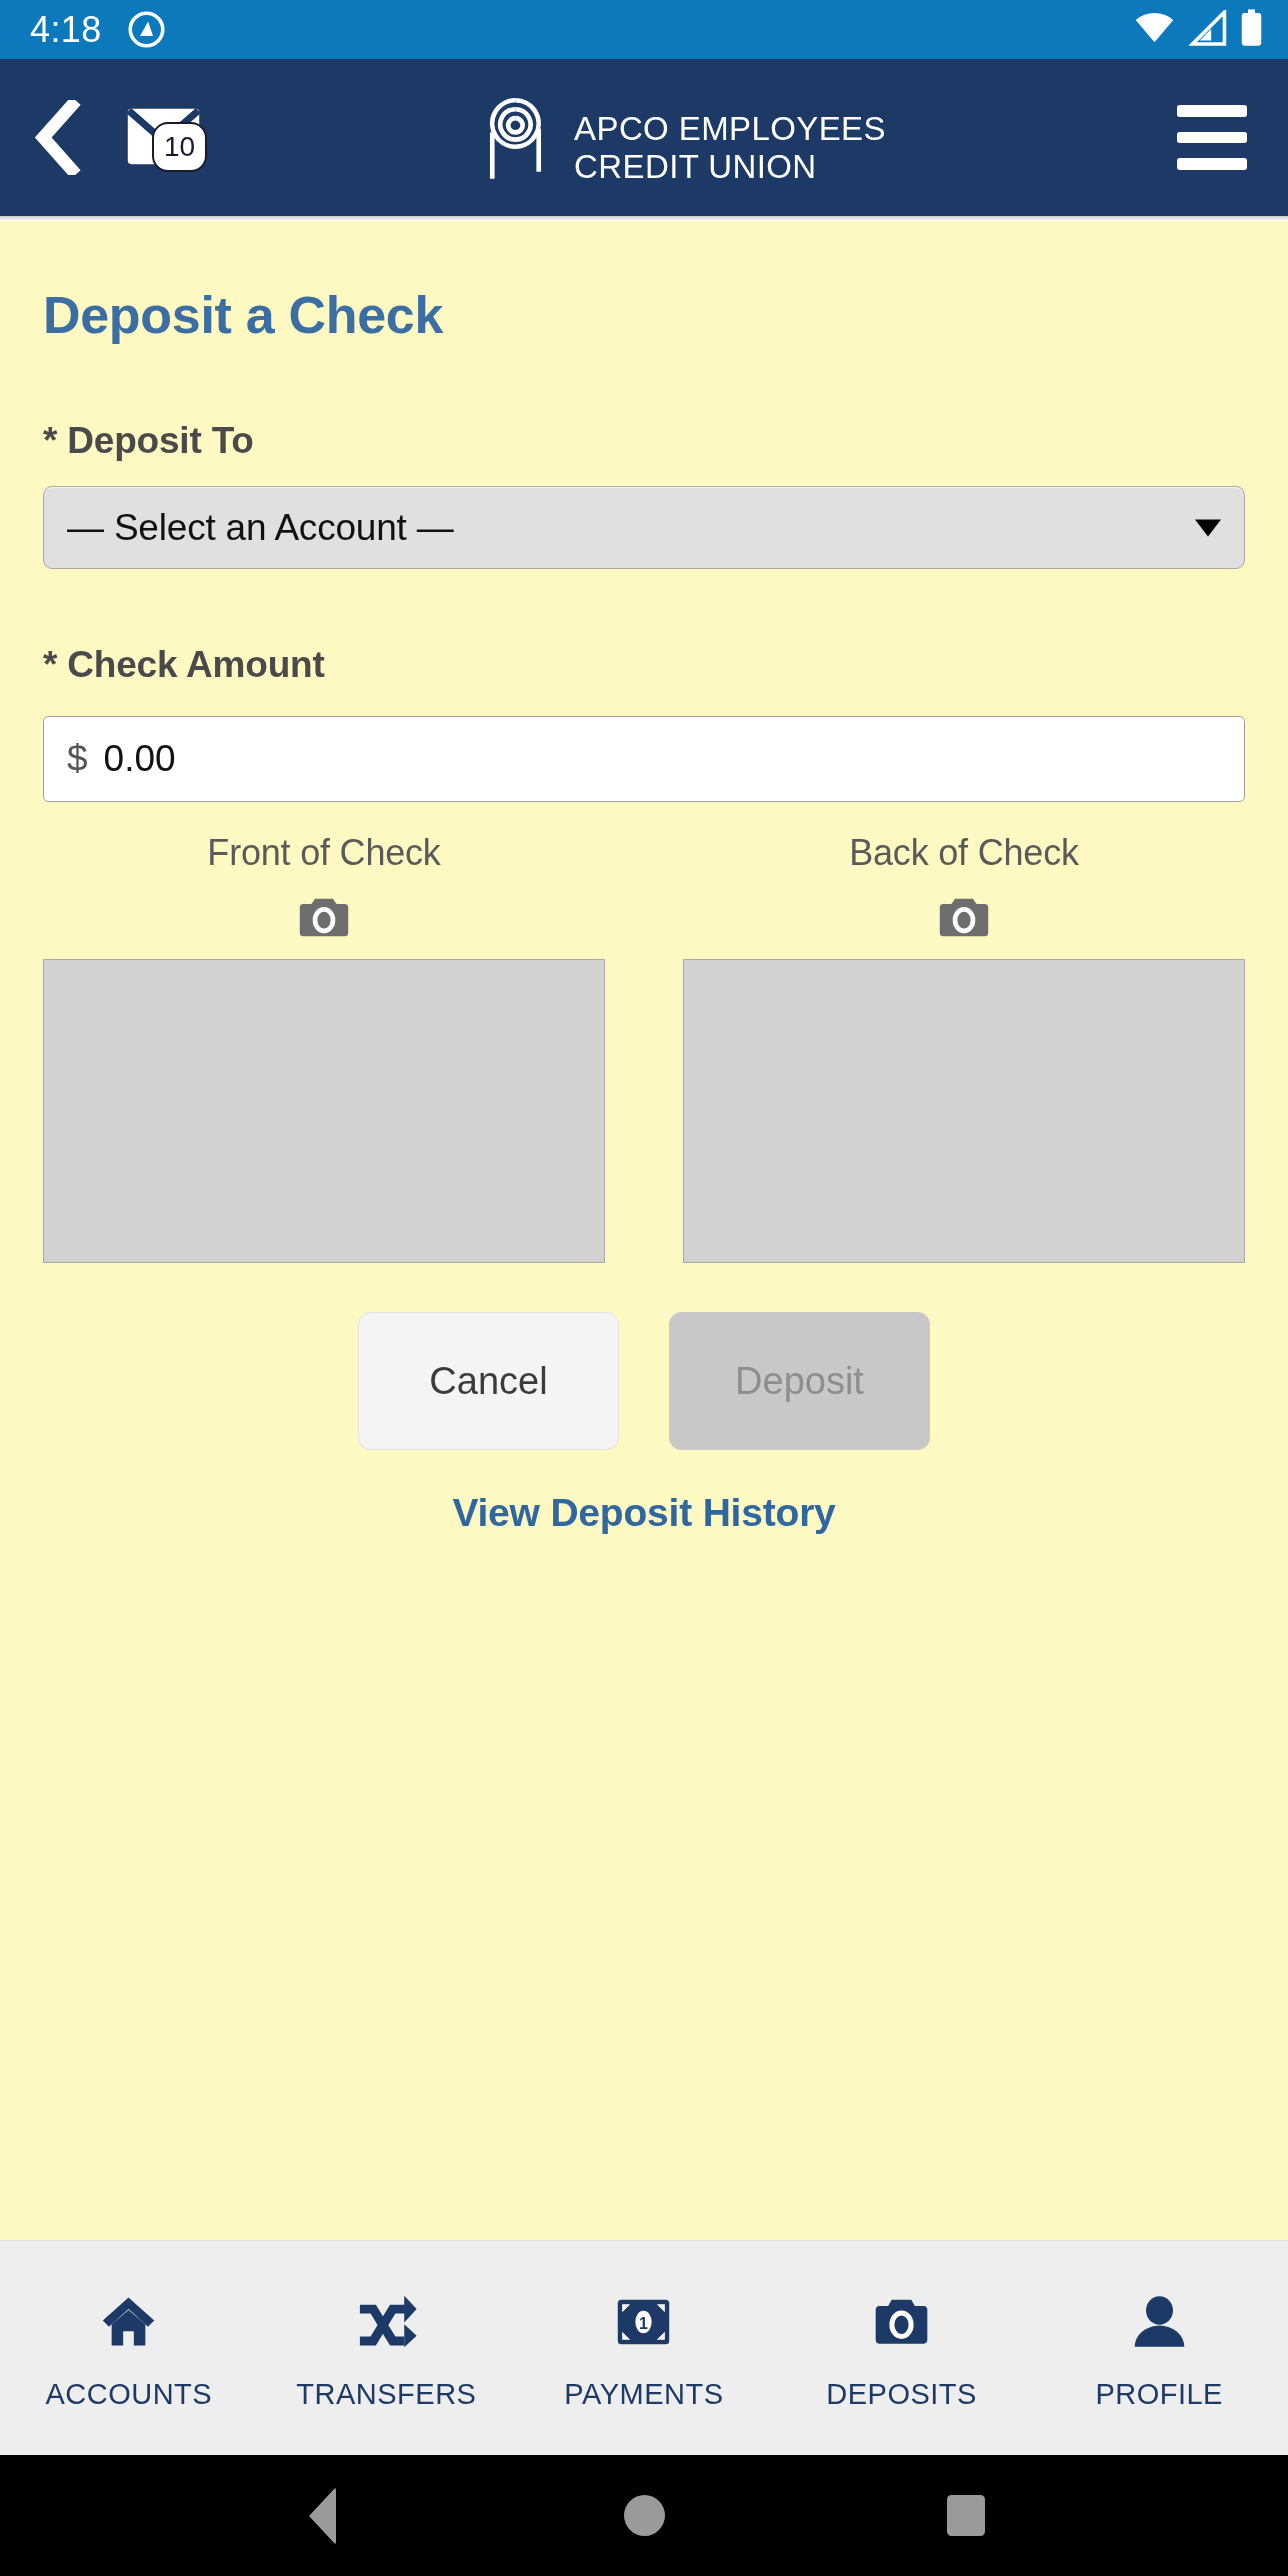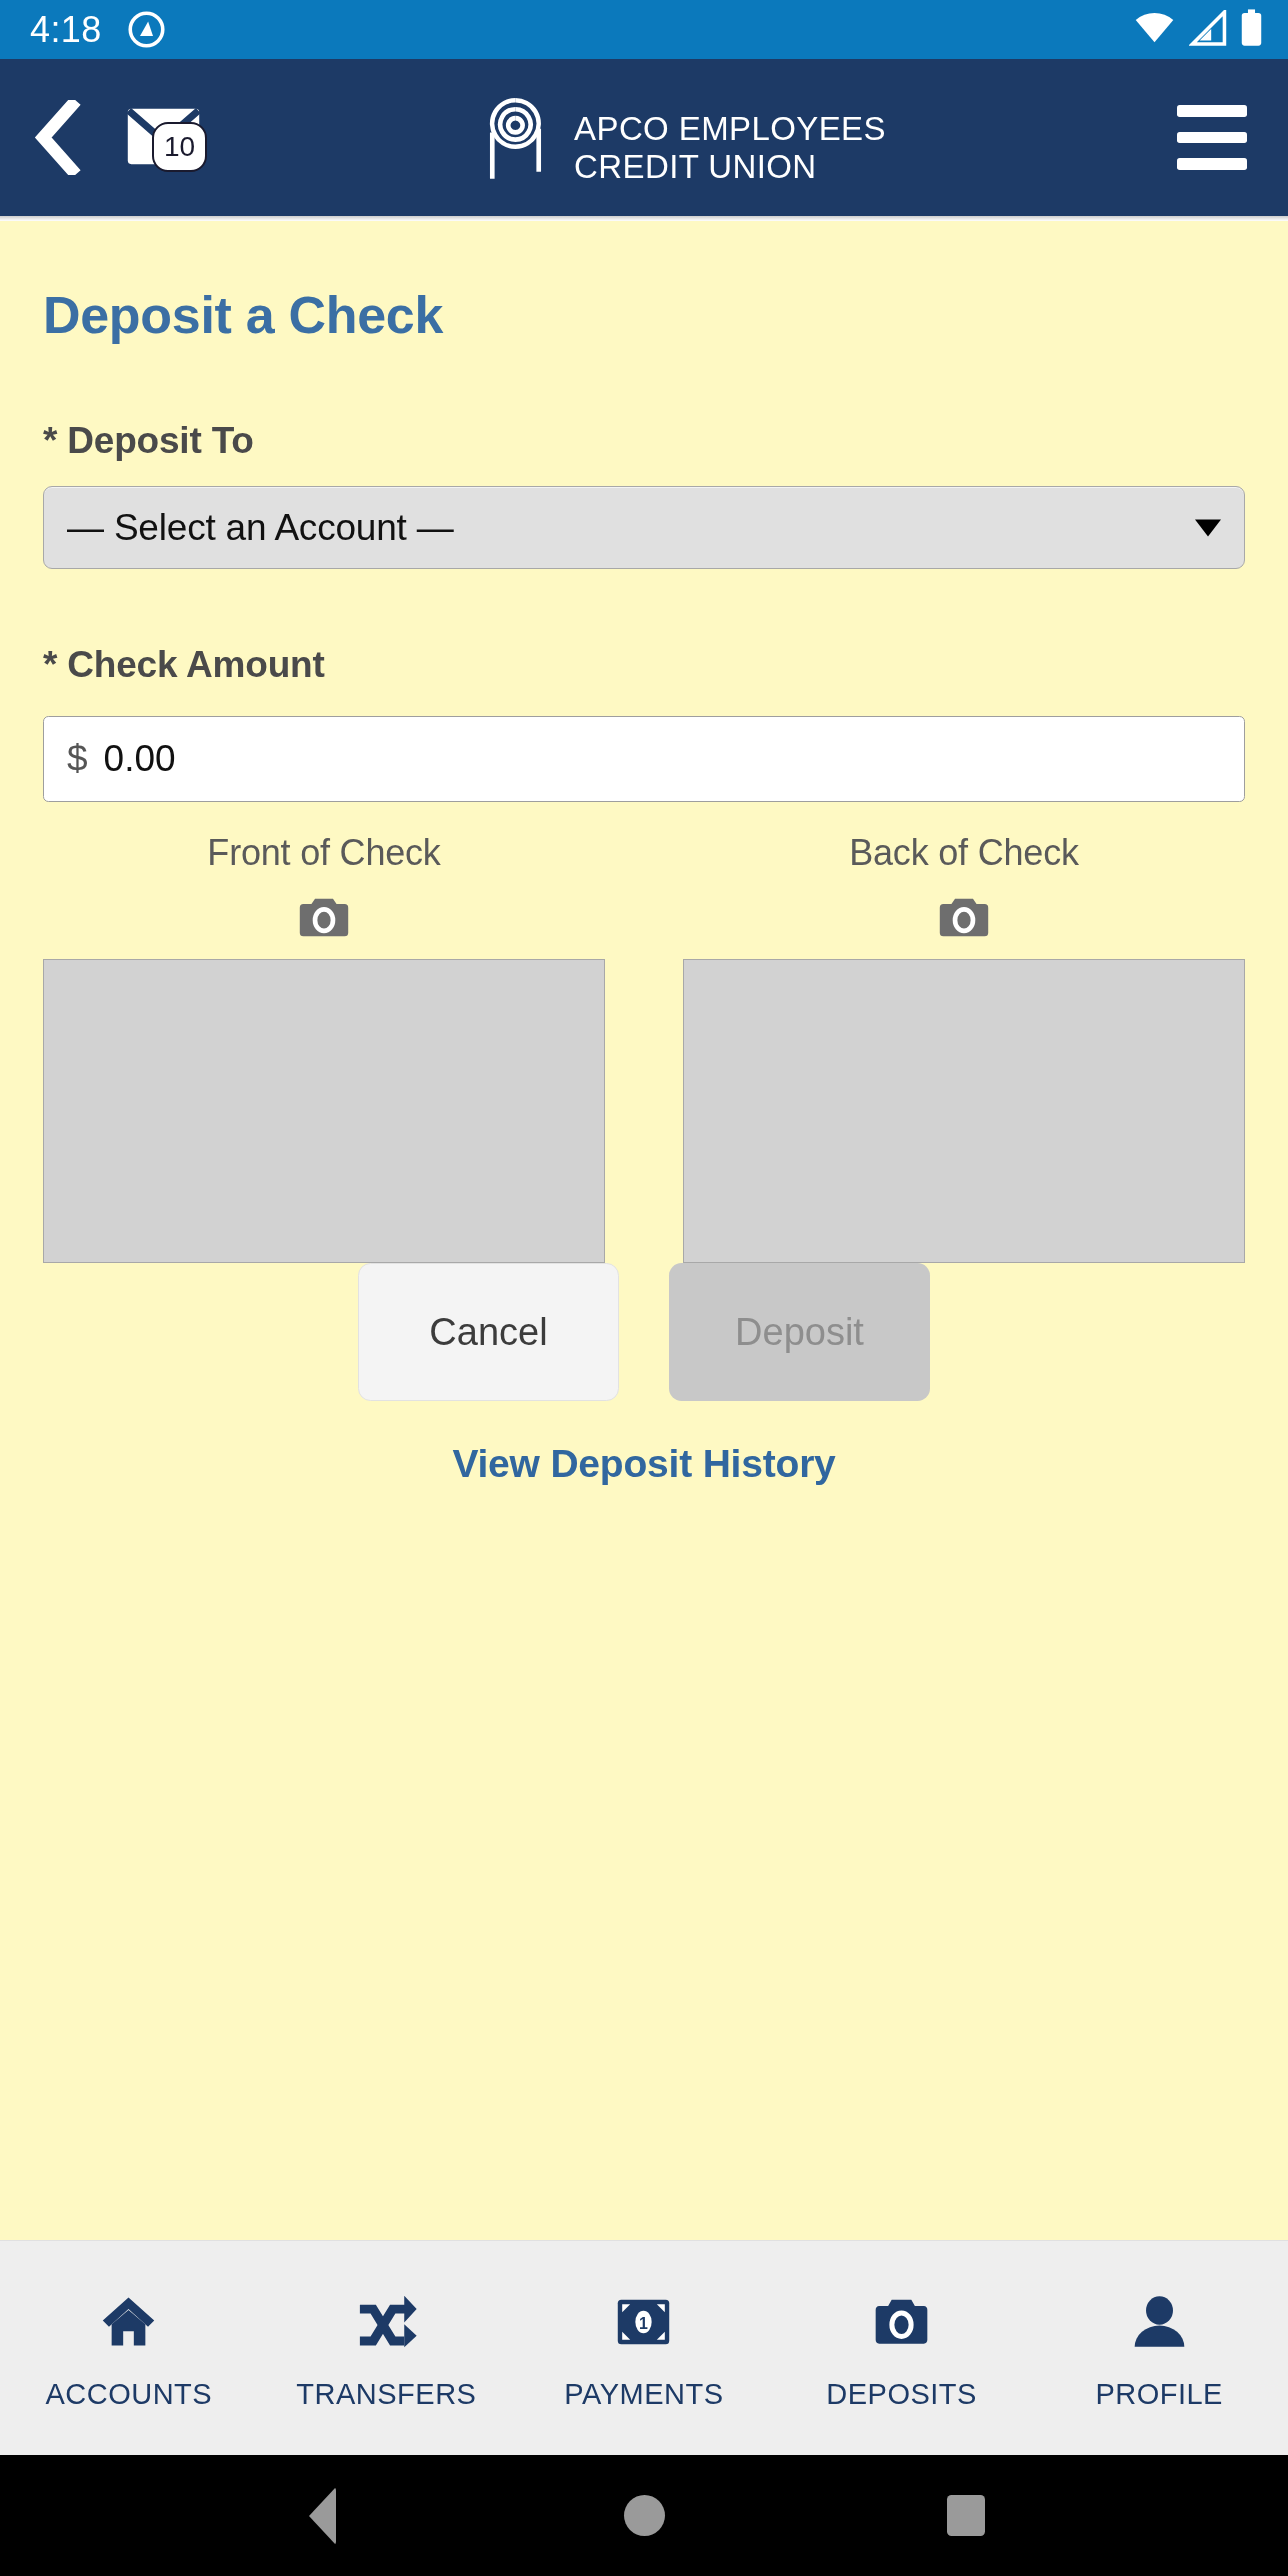--- a/index.html
+++ b/index.html
@@ -233,20 +233,21 @@
     height: 304px;
     background: #d2d2d2;
     border: 1.8px solid #a8a8a8;
   }
 
   
   .btn-row {
     display: flex;
     justify-content: center;
     gap: 50px;
+    margin-top: 49px;
   }
   .btn {
     width: 261px;
     height: 138px;
     border-radius: 12.5px;
     display: flex;
     align-items: center;
     justify-content: center;
     font-size: 38px;
     border: none;

